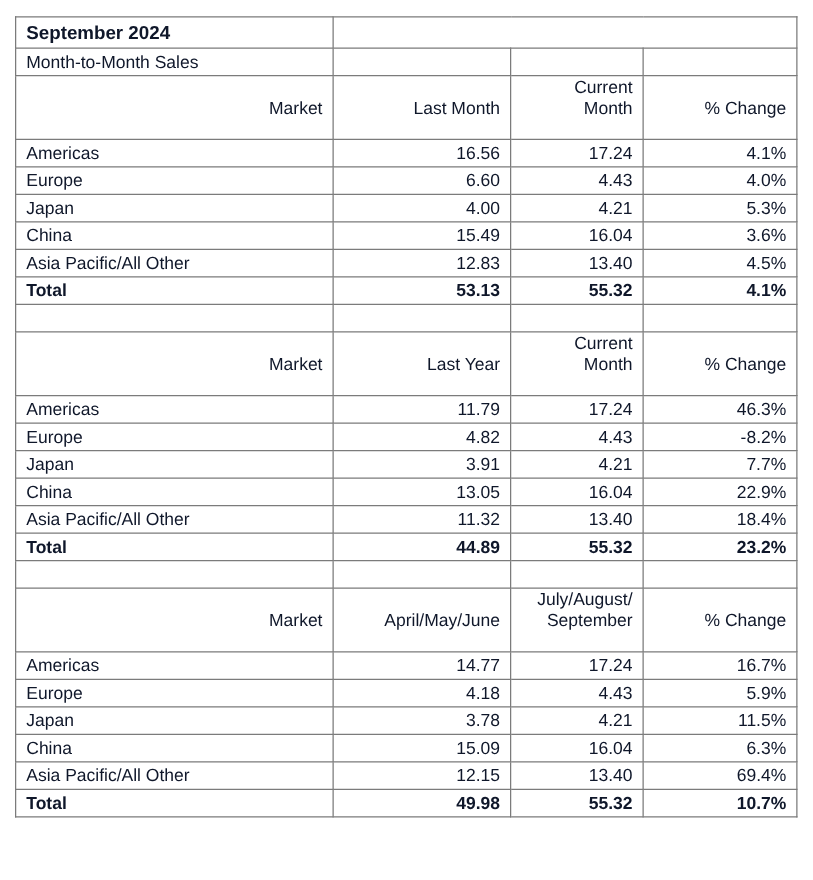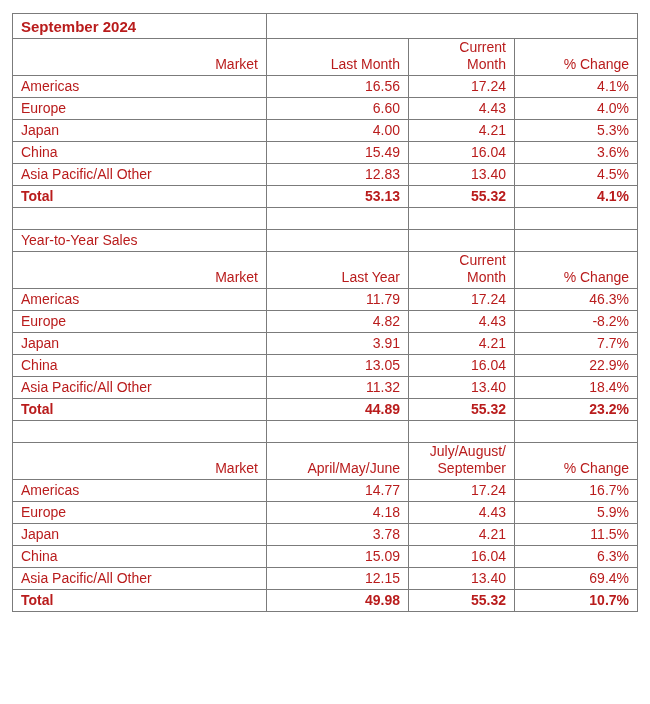--- a/index.html
+++ b/index.html
@@ -6,21 +6,21 @@
     margin: 0;
     padding: 0;
     background: #ffffff;
   }
   .sheet {
     position: relative;
     width: 582px;
     height: 704px;
     background: #ffffff;
     font-family: "Liberation Sans", sans-serif;
-    color: #b91c1c;
+    color: #0f172a;
   }
   table.report {
     position: absolute;
     left: 12px;
     top: 13px;
     width: 625px;
     border-collapse: collapse;
     table-layout: fixed;
   }
   td {
@@ -30,21 +30,21 @@
     padding: 0 8px;
     vertical-align: middle;
     white-space: pre-line;
     overflow: hidden;
   }
   tr       { height: 22px; }
   tr.first { height: 25px; }
   tr.tall  { height: 36px; }
   tr.hdr td {
     vertical-align: bottom;
-    padding-bottom: 2px;
+    padding-bottom: 16px;
     text-align: right;
   }
   .num  { text-align: right; }
   tr.bold td { font-weight: 700; }
   td.title-cell {
     font-weight: 700;
     font-size: 15px;
   }
 </style>
 </head>
@@ -59,20 +59,26 @@
       <col style="width:123px">
     </colgroup>
 
     <tbody>
         <tr class="first">
       <td class="title-cell">September 2024</td>
       <td colspan="3"></td>
     </tr>
 
 
+    <tr>
+      <td>Month-to-Month Sales</td>
+      <td></td>
+      <td></td>
+      <td></td>
+    </tr>
     <tr class="tall hdr">
       <td>Market</td>
       <td class="num">Last Month</td>
       <td class="num">Current
 Month</td>
       <td class="num">% Change</td>
     </tr>
     <tr>
       <td>Americas</td>
       <td class="num">16.56</td>
@@ -110,26 +116,20 @@
       <td class="num">4.1%</td>
     </tr>
 
     <tr>
       <td></td>
       <td></td>
       <td></td>
       <td></td>
     </tr>
 
-    <tr>
-      <td>Year-to-Year Sales</td>
-      <td></td>
-      <td></td>
-      <td></td>
-    </tr>
     <tr class="tall hdr">
       <td>Market</td>
       <td class="num">Last Year</td>
       <td class="num">Current
 Month</td>
       <td class="num">% Change</td>
     </tr>
     <tr>
       <td>Americas</td>
       <td class="num">11.79</td>

